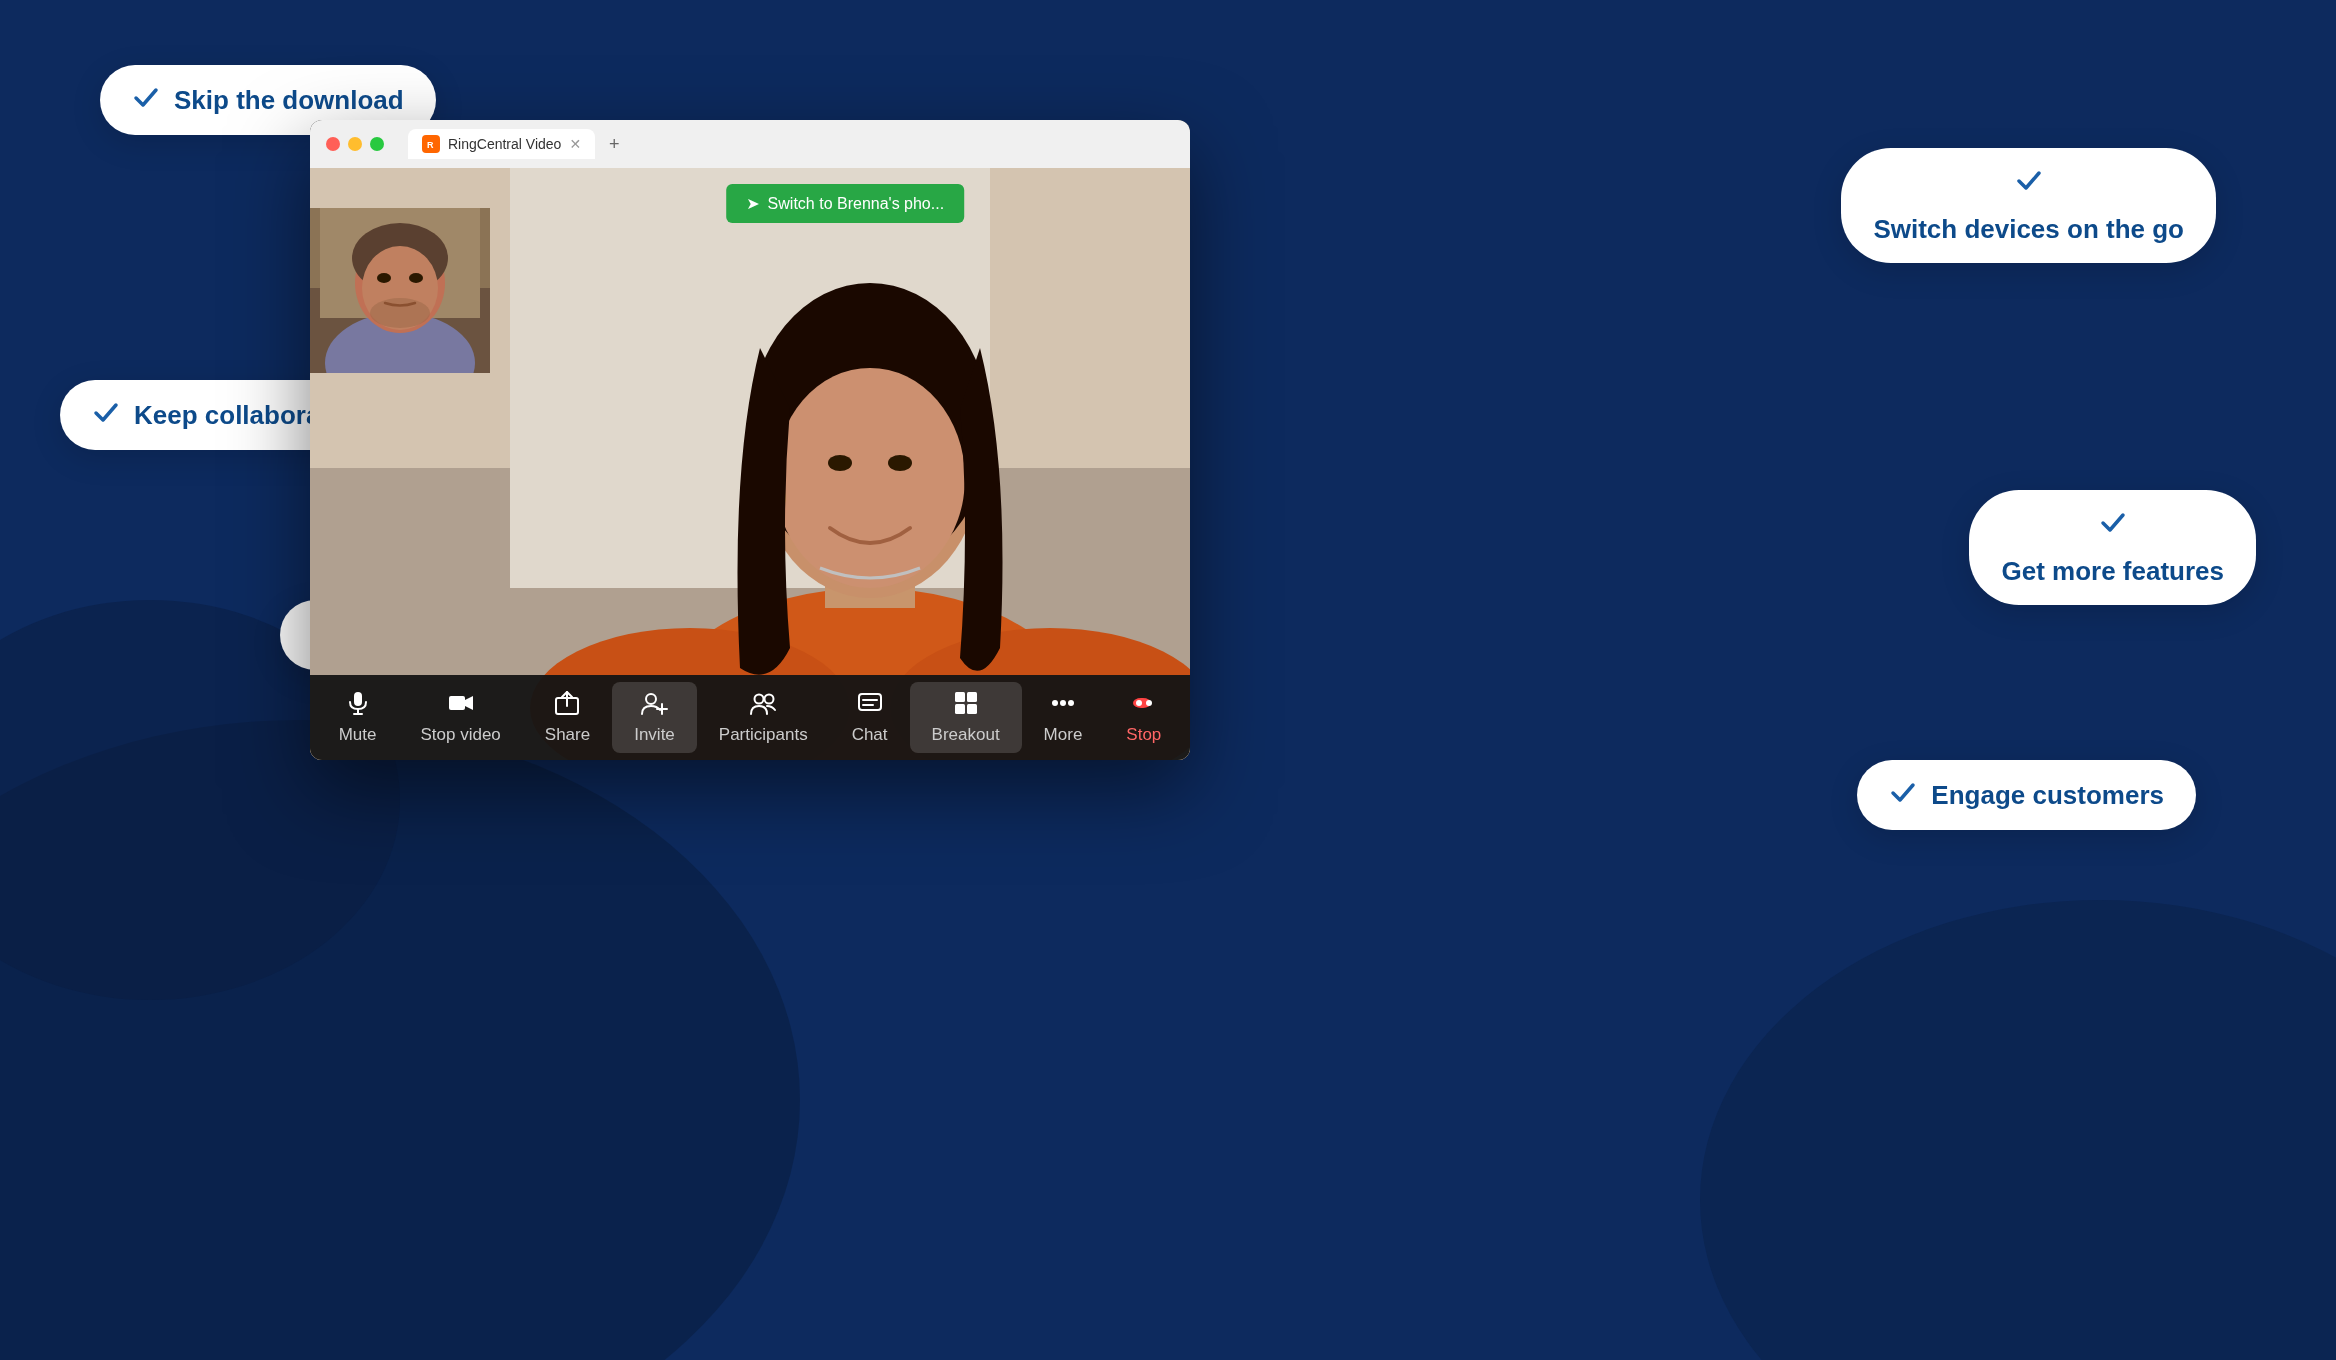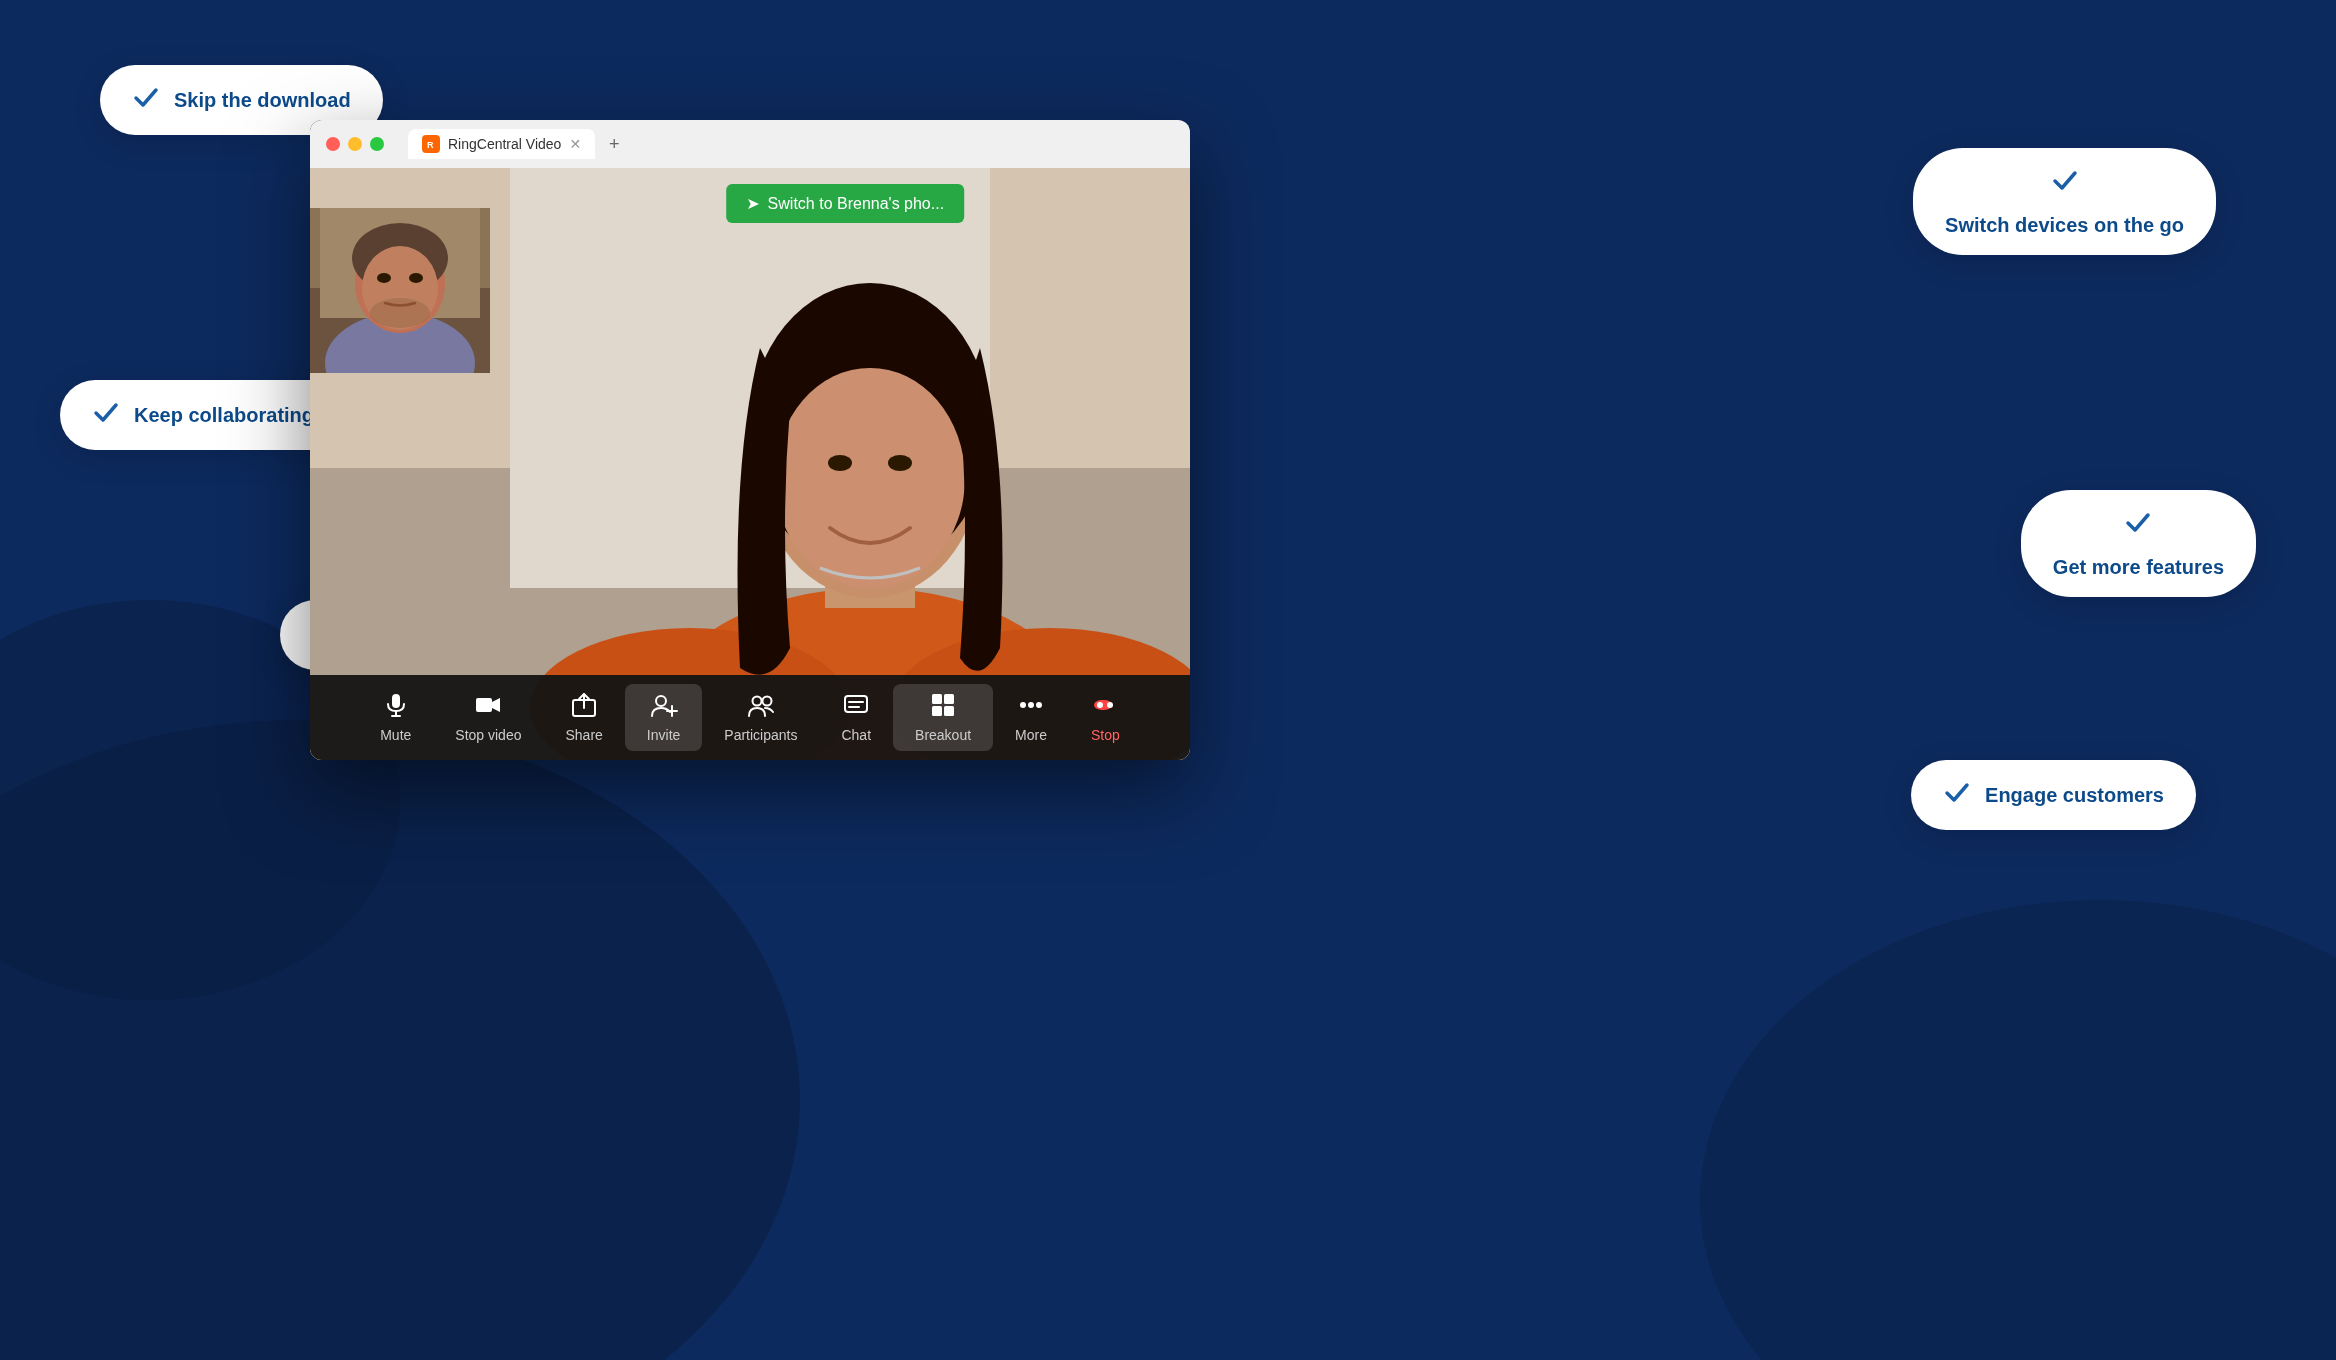--- a/index.html
+++ b/index.html
@@ -166,21 +166,21 @@
     }
 
     .control-icon {
       color: white;
       font-size: 24px;
       line-height: 1;
     }
 
     .control-label {
       color: #cccccc;
-      font-size: 14px;
+      font-size: 17px;
       white-space: nowrap;
     }
 
     
     .chip {
       position: absolute;
       background: white;
       border-radius: 50px;
       padding: 18px 32px;
       display: flex;
@@ -191,21 +191,21 @@
     }
 
     .chip-check {
       color: #1a5fa8;
       font-size: 24px;
       font-weight: bold;
     }
 
     .chip-text {
       color: #0d4a8a;
-      font-size: 20px;
+      font-size: 26px;
       font-weight: 600;
     }
 
     
     .chip-skip {
       top: 65px;
       left: 100px;
     }
 
     .chip-switch {

